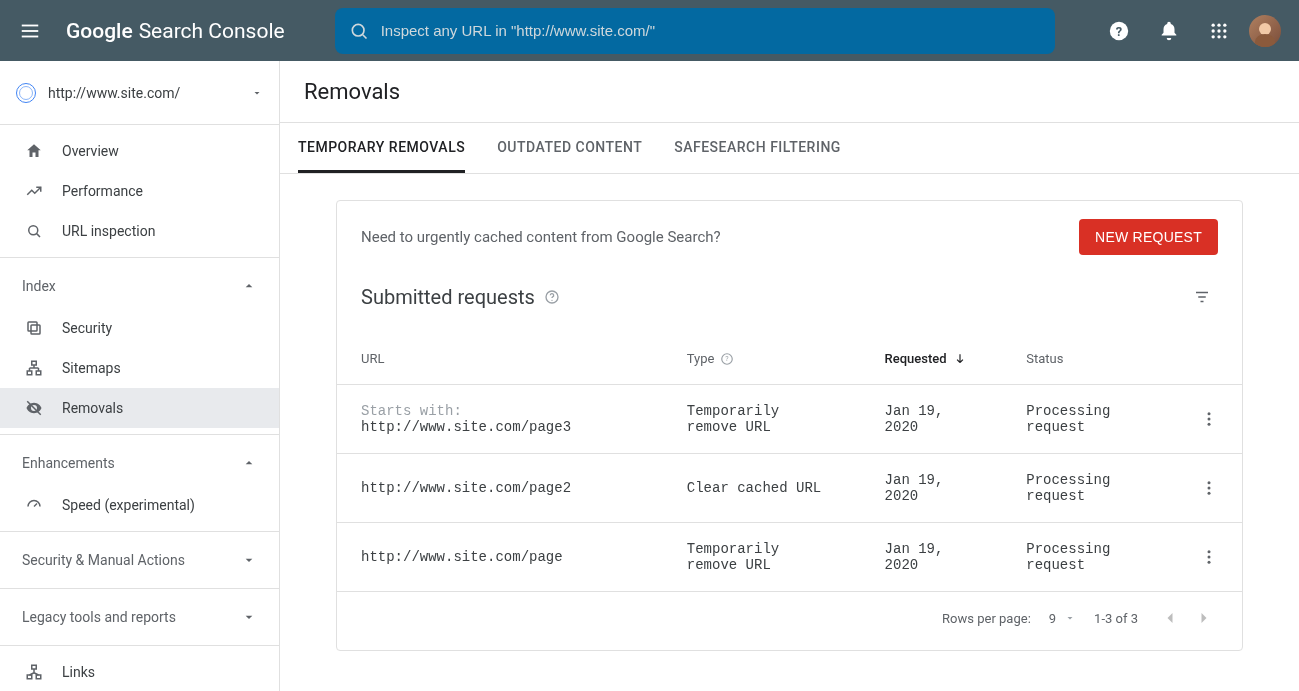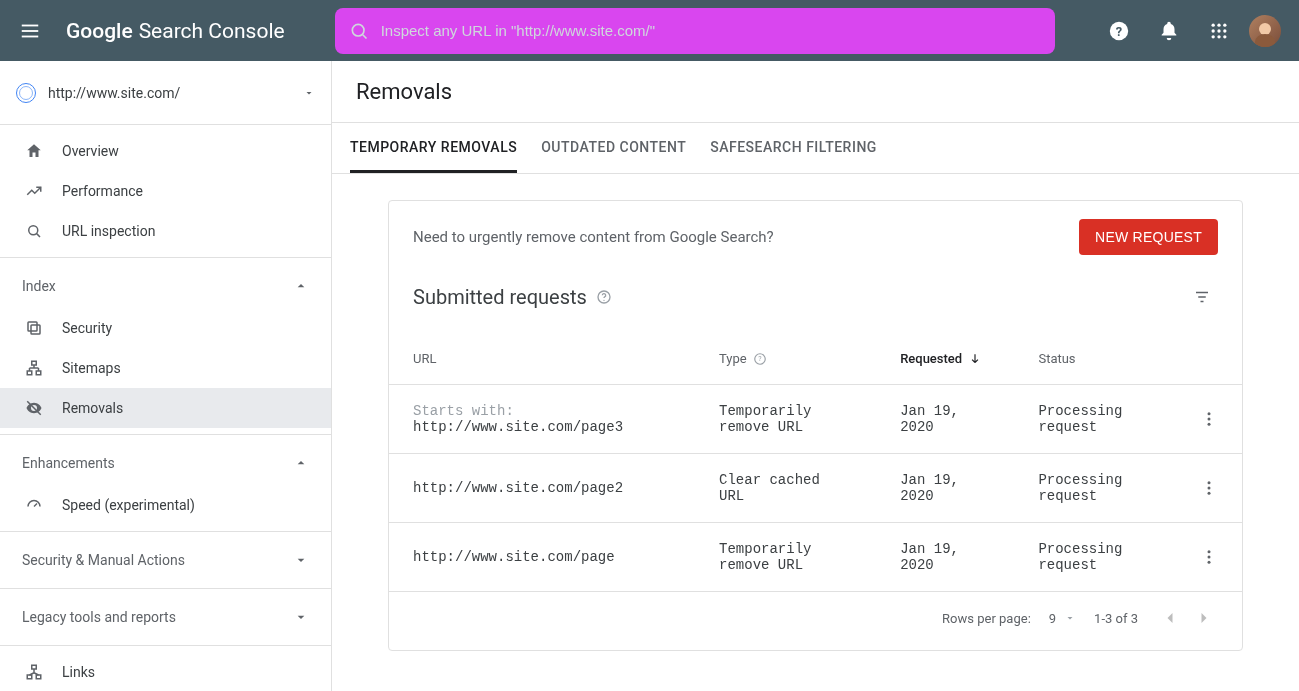--- a/index.html
+++ b/index.html
@@ -36,21 +36,21 @@
     justify-content: space-between;
   }
   .brand .google { font-weight: 500; }
   .brand .product { font-weight: 400; }
 
   .searchbar {
     flex: 1;
     height: 46px;
     max-width: 720px;
     margin-left: 38px;
-    background: #d946ef;
+    background: #0369a1;
     border-radius: 8px;
     display: flex;
     align-items: center;
     padding: 0 14px;
     gap: 12px;
   }
   .searchbar input {
     flex:1;
     background: transparent;
     border: none;
@@ -90,21 +90,21 @@
   }
 
   
   .content {
     display:flex;
     height: calc(100% - 61px);
   }
 
   
   .sidebar {
-    width: 332px;
+    width: 280px;
     border-right: 1px solid #e0e0e0;
     overflow-y: auto;
     background:#fff;
   }
   .property-picker {
     height: 64px;
     display:flex; align-items:center;
     padding: 0 16px;
     border-bottom: 1px solid #e0e0e0;
     gap: 12px;
@@ -145,21 +145,21 @@
     background:#fff;
     overflow-y:auto;
   }
   .page-header {
     padding: 18px 24px;
     border-bottom: 1px solid #e0e0e0;
   }
   .page-title { font-size: 22px; color:#202124; font-weight:400;}
 
   .tabs {
-    display:flex; gap: 24px;
+    display:flex; gap: 32px;
     padding: 0 18px;
     border-bottom: 1px solid #e0e0e0;
     height: 62px;
     align-items: flex-end;
   }
   .tab {
     display:flex; align-items:center;
     height: 100%;
     font-size: 14px;
     letter-spacing: .5px;
@@ -416,21 +416,21 @@
           <span>OUTDATED CONTENT</span>
         </div>
       <div class="tab">
           <span>SAFESEARCH FILTERING</span>
         </div>
     </div>
 
     <div class="card-wrap">
       <div class="card">
         <div class="card-topline">
-          <span class="muted">Need to urgently remove content from Google Search?</span>
+          <span class="muted">Need to urgently cached content from Google Search?</span>
           <button class="new-request-btn"><span>NEW REQUEST</span></button>
         </div>
         <div class="section-title-row">
           <div class="section-title">
             <span>Submitted requests</span>
             <span class="help">
               <svg width="16" height="16" viewBox="0 0 24 24" fill="none" stroke="#9aa0a6" stroke-width="2">
                   <circle cx="12" cy="12" r="9"></circle>
                   <path d="M9.5 9.5a2.5 2.5 0 1 1 3.5 2.3c-.9.4-1 1-1 1.7"></path>
                   <circle cx="12" cy="17" r="1" fill="#9aa0a6" stroke="none"></circle>

